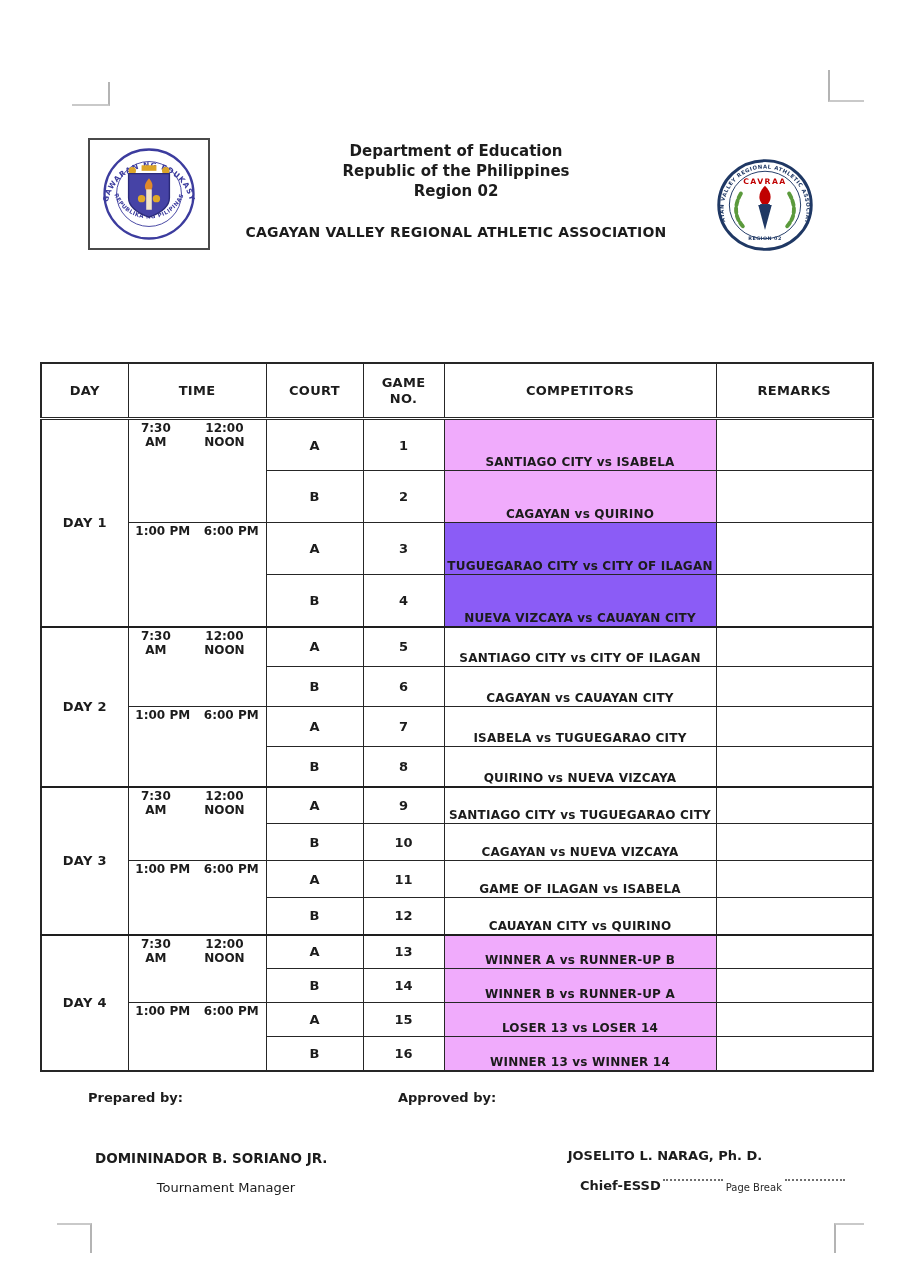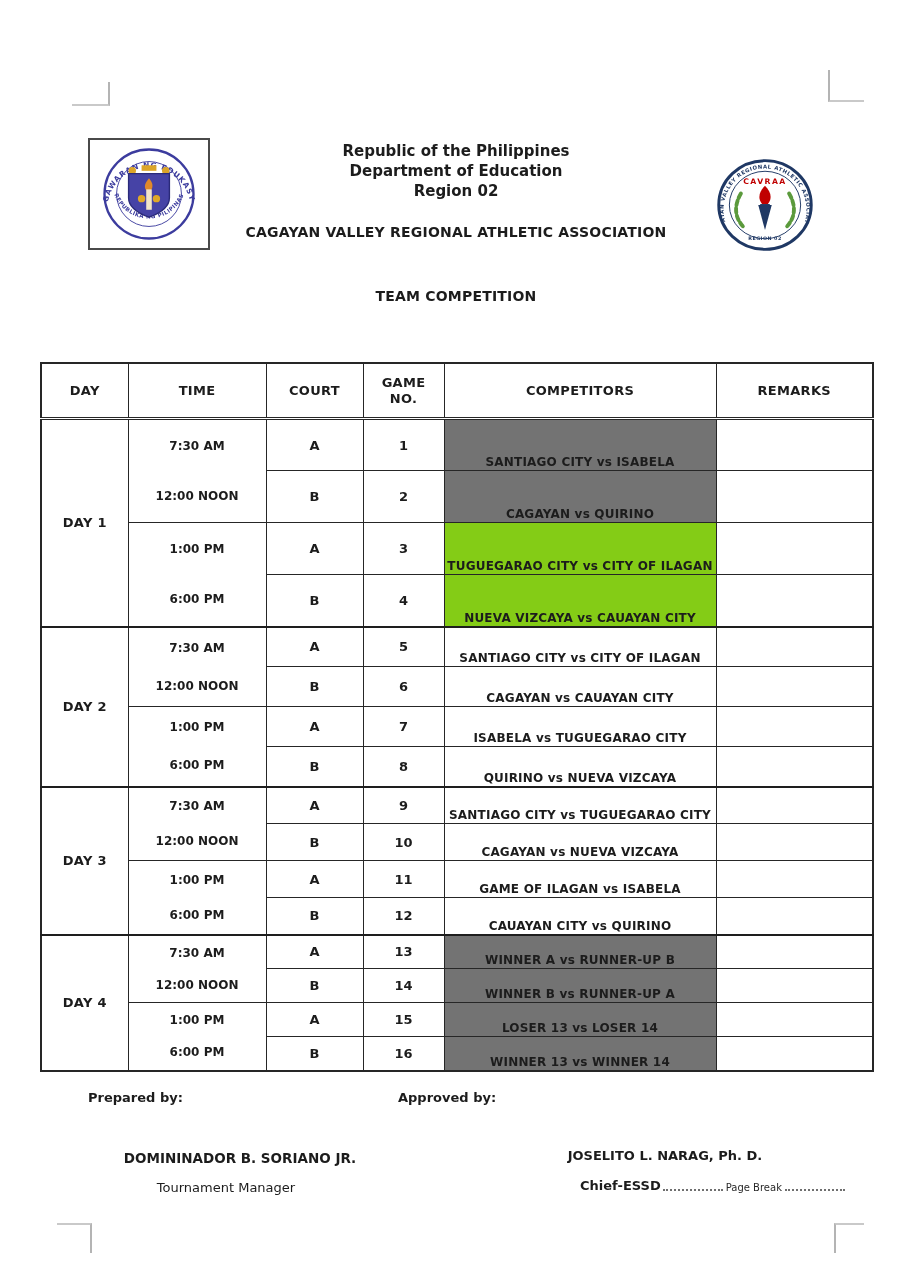--- a/index.html
+++ b/index.html
@@ -22,37 +22,37 @@
   .event-block{position:absolute;left:0;top:286px;width:912px;text-align:center;line-height:21px;font-size:14px;letter-spacing:.2px;}
   
   table.sched{position:absolute;left:40px;top:362px;width:832px;border-collapse:collapse;table-layout:fixed;}
   table.sched td,table.sched th{border:1.5px solid #262626;padding:0;font-weight:700;overflow:hidden;}
   table.sched{border:2px solid #262626;}
   th{font-size:13px;letter-spacing:.3px;height:53px;vertical-align:middle;border-bottom:3px double #262626 !important;}
   th.game-no{white-space:pre-line;line-height:16px;margin-left:8px;}
   td{font-size:13px;text-align:center;vertical-align:middle;}
   td.day-cell{font-size:13px;letter-spacing:.3px;}
   td.time-cell{font-size:12px;}
-  .time-wrap{display:flex;flex-direction:column;justify-content:space-around;}
+  .time-wrap{display:flex;flex-direction:row;justify-content:space-around;}
   .d1 .time-wrap{height:100px;}
   .d2 .time-wrap{height:76px;}
   .d3 .time-wrap{height:70px;}
   .d4 .time-wrap{height:64px;}
   td.comp-cell{font-size:12px;vertical-align:bottom;padding:2px 6px 4px 6px;line-height:16px;letter-spacing:.2px;}
-  .hl-orange{background:#737373;}
-  .hl-yellow{background:#84cc16;}
+  .hl-orange{background:#f0abfc;}
+  .hl-yellow{background:#8b5cf6;}
   tr.rd1{height:52px;} tr.rd2{height:40px;} tr.rd3{height:37px;} tr.rd4{height:34px;}
   tr.day-start td{border-top:2.5px solid #1e1e1e;}
   
   .prep-label{position:absolute;left:88px;top:1090px;font-size:13px;}
   .appr-label{position:absolute;left:398px;top:1090px;font-size:13px;}
-  .prep-name{position:absolute;left:95px;top:1150px;width:290px;text-align:center;font-size:13.5px;}
+  .prep-name{position:absolute;left:95px;top:1150px;width:290px;text-align:left;font-size:13.5px;}
   .prep-title{position:absolute;left:81px;top:1180px;width:290px;text-align:center;font-size:13px;font-weight:400;}
   .appr-name{position:absolute;left:530px;top:1148px;width:270px;text-align:center;font-size:13px;}
-  .chief-row{position:absolute;left:580px;top:1178px;display:flex;align-items:flex-end;font-size:13px;}
+  .chief-row{position:absolute;left:580px;top:1178px;display:flex;align-items:flex-start;font-size:13px;}
   .dotted-seg{display:inline-block;width:60px;border-bottom:2px dotted #6f6f6f;height:1px;margin:0 2px 2px 2px;}
   .pb-text{font-size:10px;font-weight:400;color:#2a2a2a;margin:4px 1px 0 1px;}
   svg text{font-family:"DejaVu Sans","Liberation Sans",sans-serif;font-weight:700;}
 </style>
 </head>
 <body>
 
 <div class="cropmark cm-tl"></div>
 <div class="cropmark cm-tr"></div>
 <div class="cropmark cm-bl"></div>
@@ -91,29 +91,28 @@
     <path d="M55,30 C61,36 63,43 58,49 L52,49 C47,43 49,36 55,30 Z" fill="#c00000"></path>
     <polygon points="48,50 62,50 55,76" fill="#1f3864"></polygon>
     <rect x="50" y="49" width="10" height="3" fill="#1f3864"></rect>
     <path d="M30,38 C23,50 23,62 32,72" fill="none" stroke="#5b9a3c" stroke-width="4" stroke-dasharray="5 3" stroke-linecap="round"></path>
     <path d="M80,38 C87,50 87,62 78,72" fill="none" stroke="#5b9a3c" stroke-width="4" stroke-dasharray="5 3" stroke-linecap="round"></path>
     <text x="55" y="86" font-size="5" fill="#1f3864" text-anchor="middle" letter-spacing="0.5">REGION 02</text>
   </svg>
 </div>
 
 <div class="head-center">
+  <div>Department of Education</div>
   <div>Republic of the Philippines</div>
-  <div>Department of Education</div>
   <div>Region 02</div>
 </div>
 <div class="org-block">
   <div>CAGAYAN VALLEY REGIONAL ATHLETIC ASSOCIATION</div>
 </div>
 <div class="event-block">
-  <div>TEAM COMPETITION</div>
 </div>
 
 <table class="sched">
   <colgroup>
       <col style="width:87px">
       <col style="width:138px">
       <col style="width:97px">
       <col style="width:81px">
       <col style="width:272px">
       <col style="width:157px">

